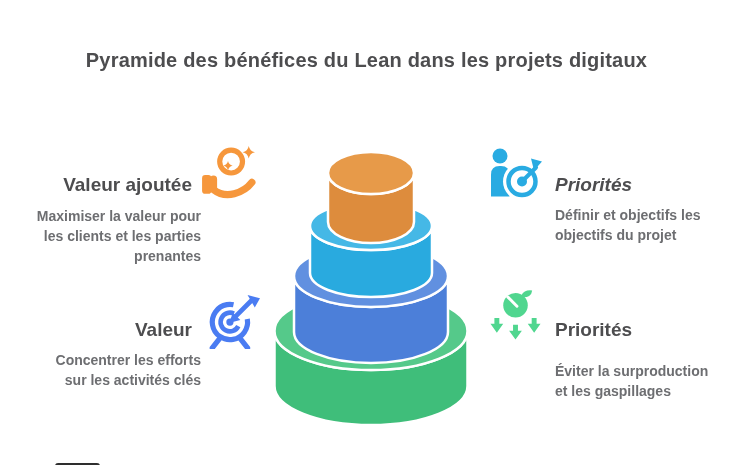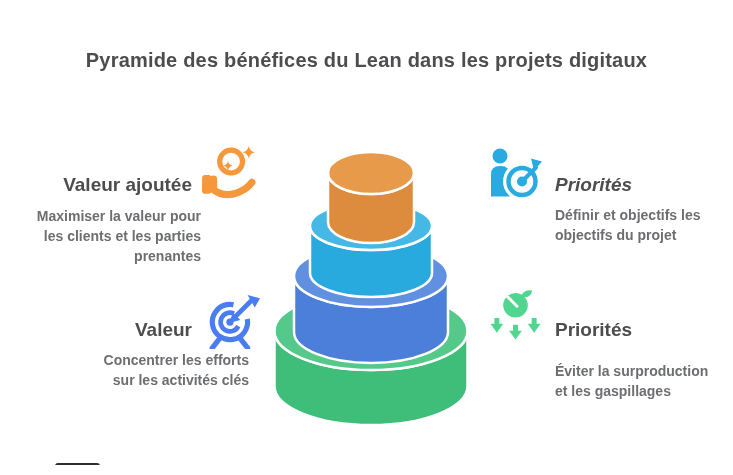--- a/index.html
+++ b/index.html
@@ -39,21 +39,21 @@
   .icon-valeur   {left:200px;top:145px;width:56px;height:56px;}
   .title-valeur  {top:172px;}
   .desc-valeur   {top:206px;}
 
   .icon-priorites{left:488px;top:146px;width:54px;height:55px;}
   .title-priorites{top:172px;font-style:italic;}
   .desc-priorites{top:205px;}
 
   .icon-ciblage  {left:204px;top:293px;width:56px;height:56px;}
   .title-ciblage {top:317px;}
-  .desc-ciblage  {top:350px;margin-left:48px;}
+  .desc-ciblage  {top:350px;}
 
   .icon-sobriete {left:489px;top:289px;width:53px;height:54px;}
   .title-sobriete{top:317px;}
   .desc-sobriete {top:349px;margin-top:12px;}
 
   .pyramid{position:absolute;left:255px;top:140px;width:232px;height:292px;}
   .tier{stroke:#fff;stroke-width:2.5;stroke-linejoin:round;}
 
   .watermark{
     position:absolute;left:55px;top:463px;width:45px;height:12px;

